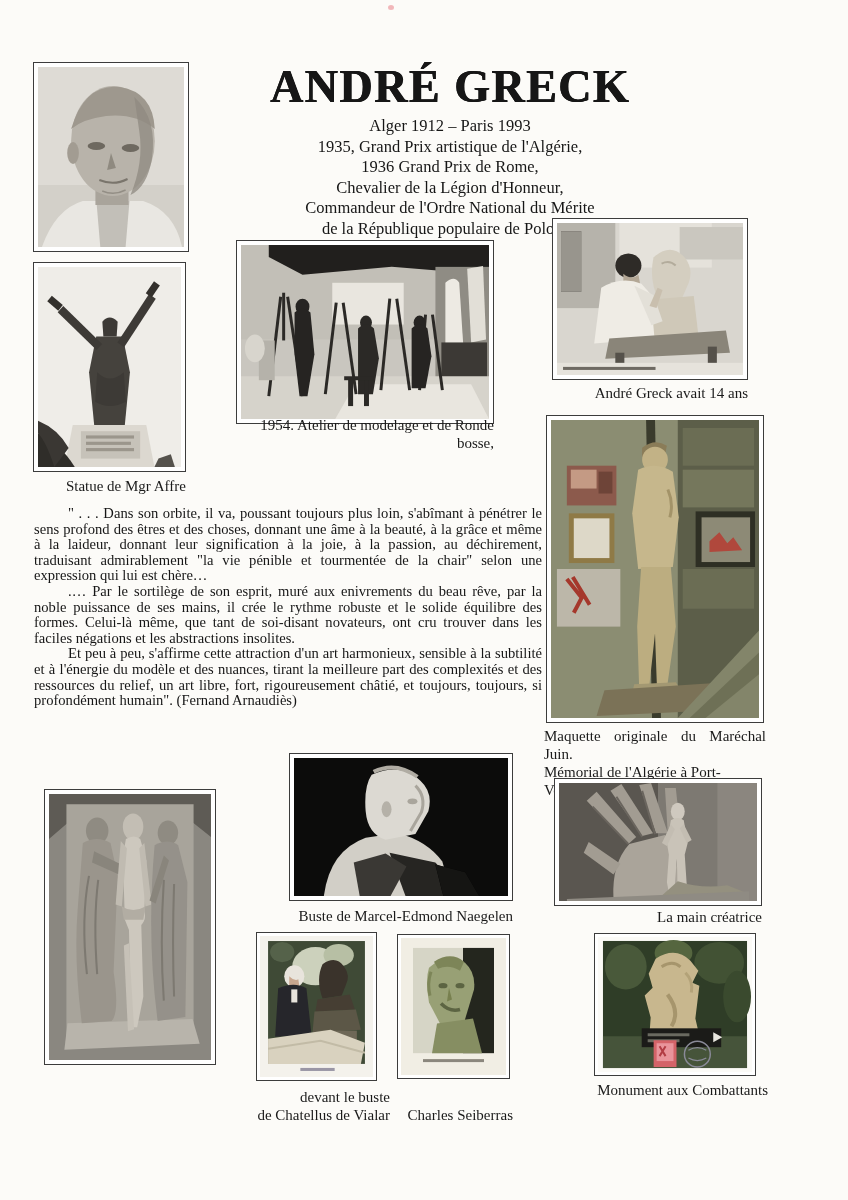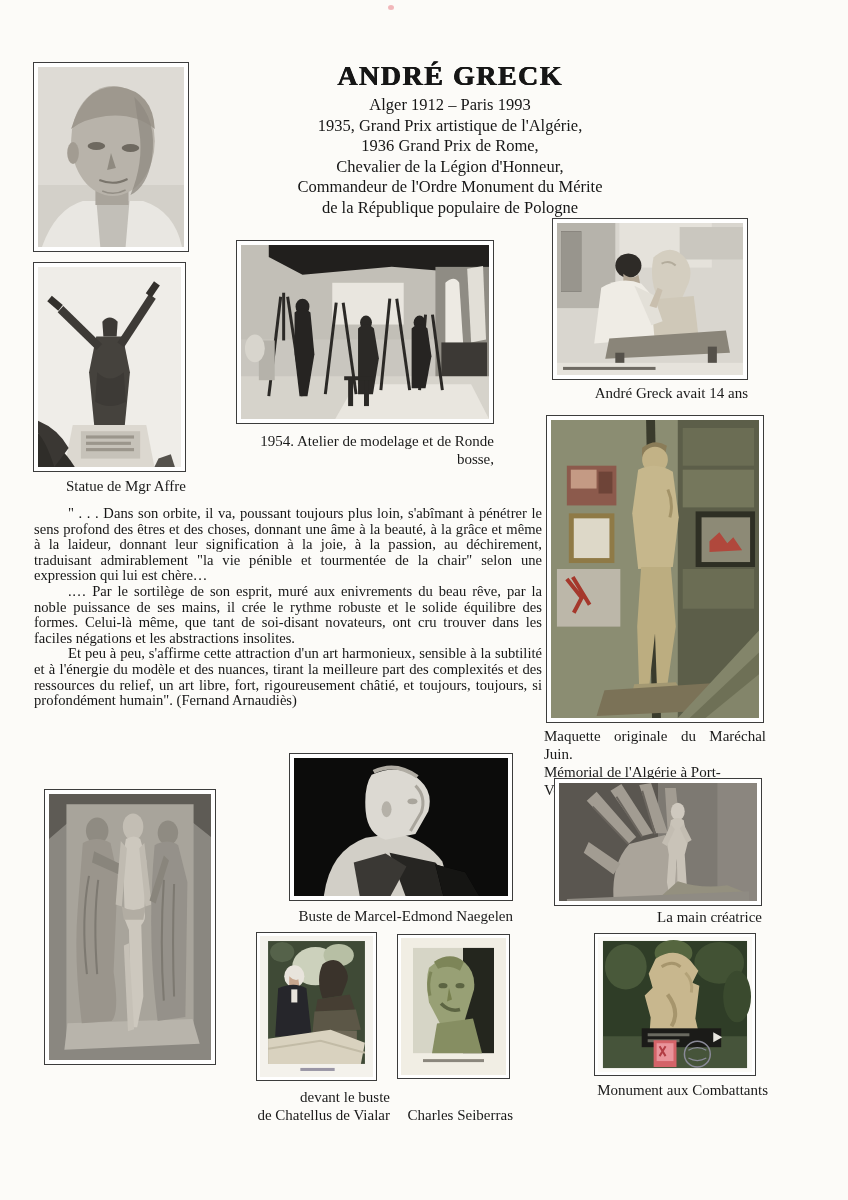--- a/index.html
+++ b/index.html
@@ -12,21 +12,21 @@
   .scan-dot { position:absolute; left:388px; top:5px; width:6px; height:5px;
     background:#eda0a6; border-radius:50%; opacity:.75; }
 
   
   .ph { position:absolute; background:#ffffff; border:1.5px solid #3c3c3c; padding:4px; }
   .ph.thin { border-width:1px; }
   .ph svg { display:block; width:100%; height:100%; }
 
   
   .header { position:absolute; left:252px; top:60px; width:396px; text-align:center; }
-  .header h1 { font-size:28px; font-weight:bold; letter-spacing:1.5px;
+  .header h1 { font-size:46px; font-weight:bold; letter-spacing:1.5px;
     text-shadow:0.7px 0 #161616, 0 0.4px #161616; margin-bottom:3px; }
   .hline { font-size:16.5px; line-height:20.5px;font-family:Liberation Serif, serif; }
 
   
   .quote { position:absolute; left:34px; top:506px; width:508px;
     font-size:14.6px; line-height:1.07; text-align:justify; }
   .quote p { text-indent:34px; margin:0; }
 
   
   .cap { position:absolute; font-size:15px; line-height:1.2; text-align:right; color:#1a1a1a; }
@@ -40,21 +40,21 @@
 <div class="page">
 
   <div class="scan-dot"></div>
 
   <header class="header">
     <h1>ANDRÉ GRECK</h1>
     <div class="hline">Alger 1912 – Paris 1993</div>
     <div class="hline">1935, Grand Prix artistique de l'Algérie,</div>
     <div class="hline">1936 Grand Prix de Rome,</div>
     <div class="hline">Chevalier de la Légion d'Honneur,</div>
-    <div class="hline">Commandeur de l'Ordre Monument du Mérite</div>
+    <div class="hline">Commandeur de l'Ordre National du Mérite</div>
     <div class="hline">de la République populaire de Pologne</div>
   </header>
 
   <figure class="ph" style="left:33px; top:62px; width:156px; height:190px;">
     <svg viewBox="0 0 150 180" preserveAspectRatio="none">
       <rect width="150" height="180" fill="#dedbd5"></rect>
       <rect y="118" width="150" height="62" fill="#d3d0c9"></rect>
       <path d="M4 180 Q18 142 46 134 L108 134 Q140 144 148 180 Z" fill="#e9e7e2"></path>
       <path d="M60 134 L94 134 L90 180 L64 180 Z" fill="#c2bfb8"></path>
       <rect x="59" y="106" width="34" height="32" fill="#a9a49b"></rect>
@@ -123,21 +123,21 @@
       <ellipse cx="180" cy="78" rx="6" ry="7" fill="#262422"></ellipse>
       <path d="M172 84 q8 -8 16 0 l4 28 -6 32 -14 0 Z" fill="#262422"></path>
       <rect x="108" y="134" width="5" height="28" fill="#2b2926"></rect>
       <rect x="124" y="134" width="5" height="28" fill="#2b2926"></rect>
       <path d="M104 132 h30 v4 h-30 Z" fill="#2b2926"></path>
       <rect x="18" y="96" width="16" height="40" fill="#b5b2aa"></rect>
       <ellipse cx="14" cy="104" rx="10" ry="14" fill="#d8d5cd"></ellipse>
     </svg>
   </figure>
 
-  <div class="cap" style="left:236px; top:432px; width:258px;">
+  <div class="cap" style="left:236px; top:416px; width:258px;">
     <div>1954. Atelier de modelage et de Ronde bosse,</div>
   </div>
 
   <figure class="ph" style="left:552px; top:218px; width:196px; height:162px;">
     <svg viewBox="0 0 185 150" preserveAspectRatio="none">
       <rect width="185" height="150" fill="#d9d6cf"></rect>
       <rect x="0" y="0" width="58" height="84" fill="#b6b3ab"></rect>
       <rect x="4" y="8" width="20" height="60" fill="#989artifact"></rect>
       <rect x="4" y="8" width="20" height="60" fill="#98958d"></rect>
       <rect x="62" y="0" width="92" height="44" fill="#e5e2db"></rect>

